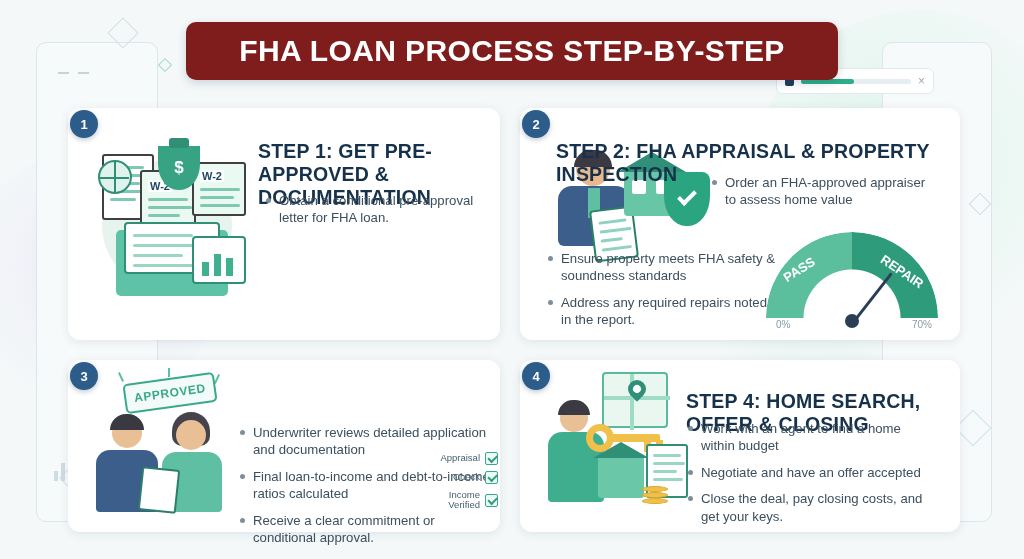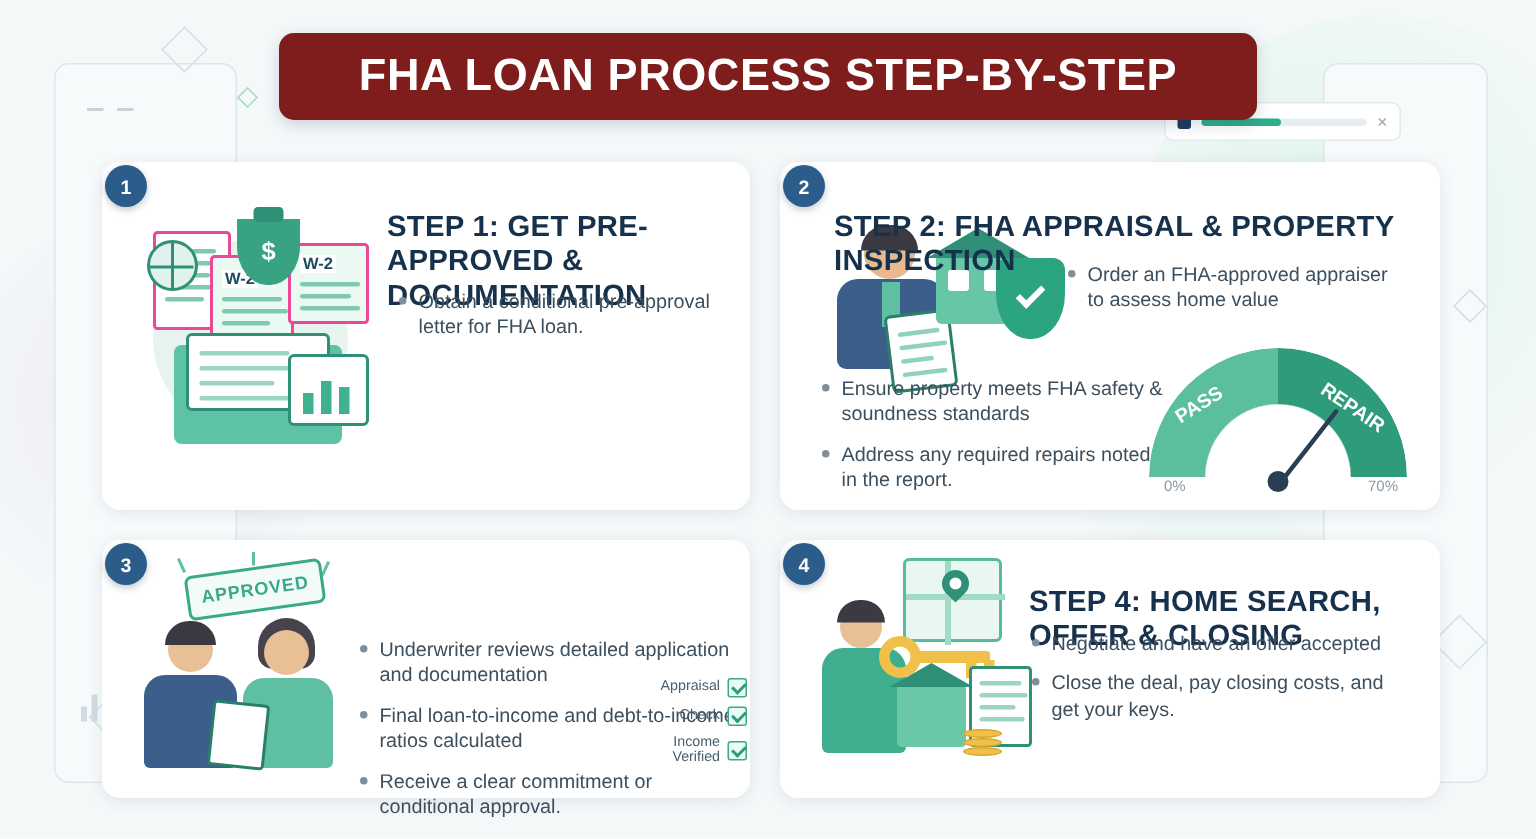--- a/index.html
+++ b/index.html
@@ -145,21 +145,21 @@
   ul.l1 { left: 266px; top: 192px; width: 218px; }
   ul.l2a { left: 712px; top: 174px; width: 226px; }
   ul.l2b { left: 548px; top: 250px; width: 230px; }
   ul.l3 { left: 240px; top: 424px; width: 250px; }
   ul.l4 { left: 688px; top: 420px; width: 248px; }
 
   
   .ill1 { position: absolute; left: 96px; top: 126px; width: 156px; height: 200px; }
   .ill1 .circle-bg { position:absolute; left: 6px; top: 34px; width: 130px; height: 130px; border-radius: 50%; background: #e7f4ee; }
   .doc {
-    position: absolute; background: #fff; border: 2px solid #ec4899; border-radius: 3px;
+    position: absolute; background: #fff; border: 2px solid #404040; border-radius: 3px;
   }
   .doc.d-a { left: 6px;  top: 28px;  width: 52px; height: 66px; }
   .doc.d-b { left: 44px; top: 44px;  width: 56px; height: 62px; background: #eafaf3; }
   .doc.d-c { left: 96px; top: 36px;  width: 54px; height: 54px; background: #eafaf3; }
   .doc .ln { position: absolute; left: 6px; height: 3px; background: #7fc9b2; border-radius: 2px; }
   .w2-label {
     position: absolute; font-size: 11px; font-weight: bold; color: #1d4a63;
     background: #fff; padding: 0 2px;
   }
   .globe {
@@ -488,17 +488,18 @@
     </div>
     <div class="coins">
       <i style="top:0"></i>
         <i style="top:6px"></i>
         <i style="top:12px"></i>
     </div>
   </div>
 
   <div class="step-head h4">STEP 4: HOME SEARCH, OFFER &amp; CLOSING</div>
   <ul class="bullets l4">
+    <li>Work with an agent to find a home within budget</li>
     <li>Negotiate and have an offer accepted</li>
     <li>Close the deal, pay closing costs, and get your keys.</li>
   </ul>
 
 </div>
 
 </body></html>

